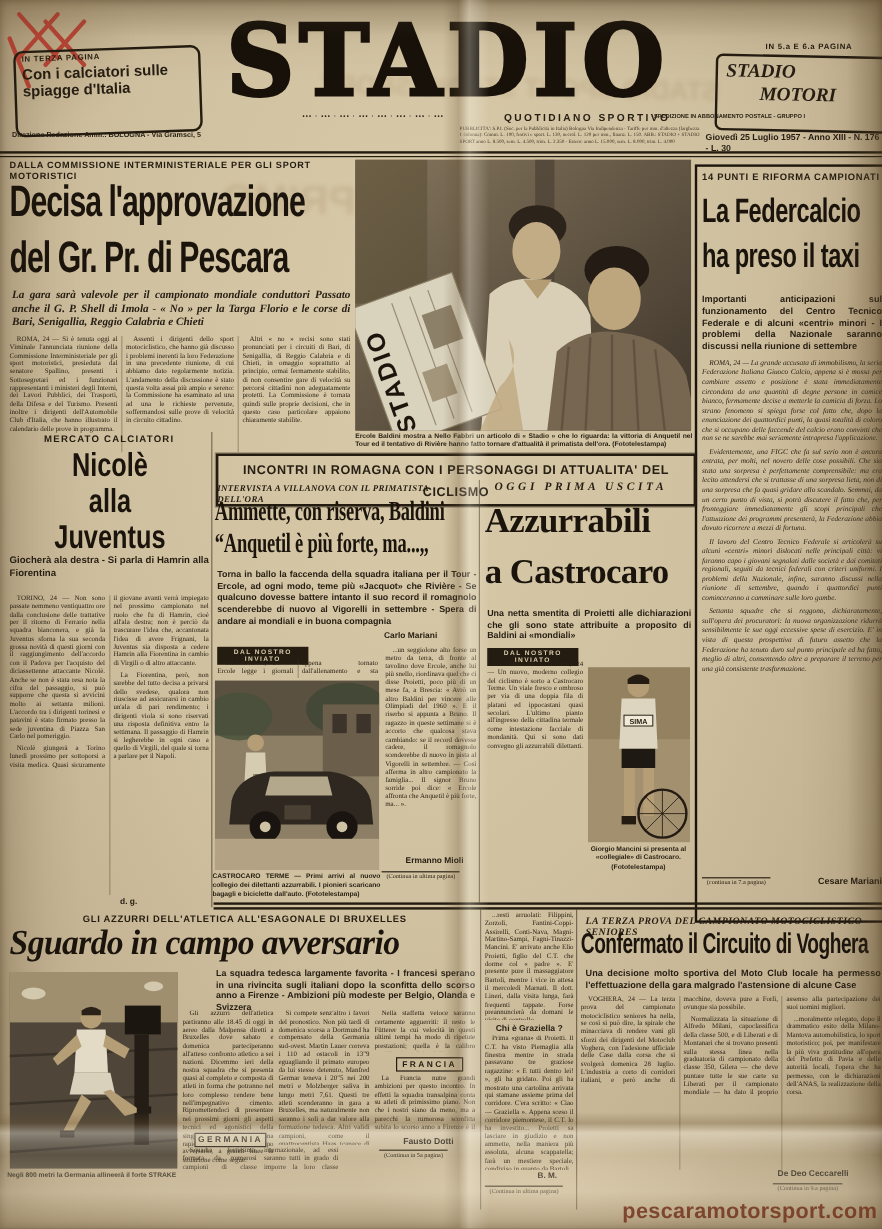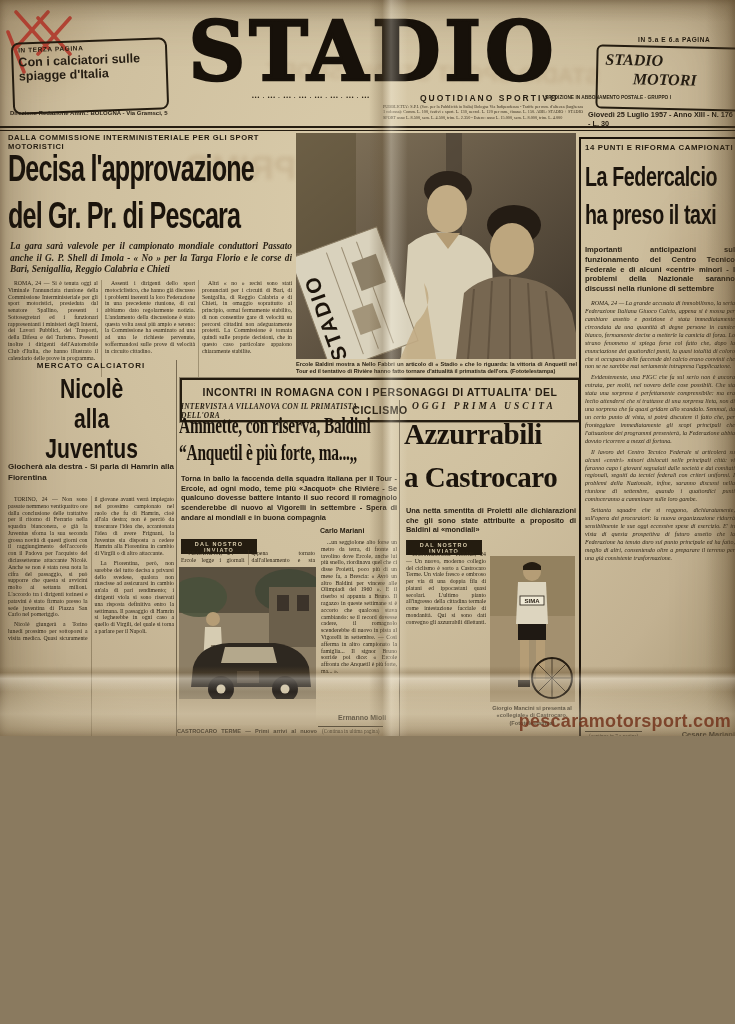--- a/index.html
+++ b/index.html
@@ -1,16 +1,16 @@
 <!DOCTYPE html>
 <html><head>
 <meta charset="utf-8">
 <style>
   html,body{margin:0;padding:0;background:#8a7a5f;}
-  .page{position:relative;width:735px;height:736px;margin:0 auto;overflow:hidden;
+  .page{position:relative;width:735px;height:1024px;margin:0 auto;overflow:hidden;
     font-family:"Liberation Serif",serif;color:#261e13;
     background:
       radial-gradient(ellipse at 48% 28%, #d9cbaa 0%, #cfc09f 48%, #c2b191 78%, #a99876 100%);
     box-shadow:inset 0 0 60px rgba(70,50,25,.45), inset 0 0 8px rgba(60,40,20,.5);}
   .page::before{content:"";position:absolute;inset:0;pointer-events:none;z-index:40;
     background:
       linear-gradient(90deg, transparent 50.2%, rgba(100,80,50,.28) 52%, rgba(255,250,235,.30) 53.2%, transparent 55.5%),
       linear-gradient(180deg, transparent 90.5%, rgba(110,88,55,.30) 91.4%, rgba(255,250,238,.35) 92.2%, transparent 94%),
       linear-gradient(180deg, rgba(90,70,40,.25) 0, transparent 3%),
       linear-gradient(270deg, rgba(90,70,40,.30) 0, transparent 4%);}

